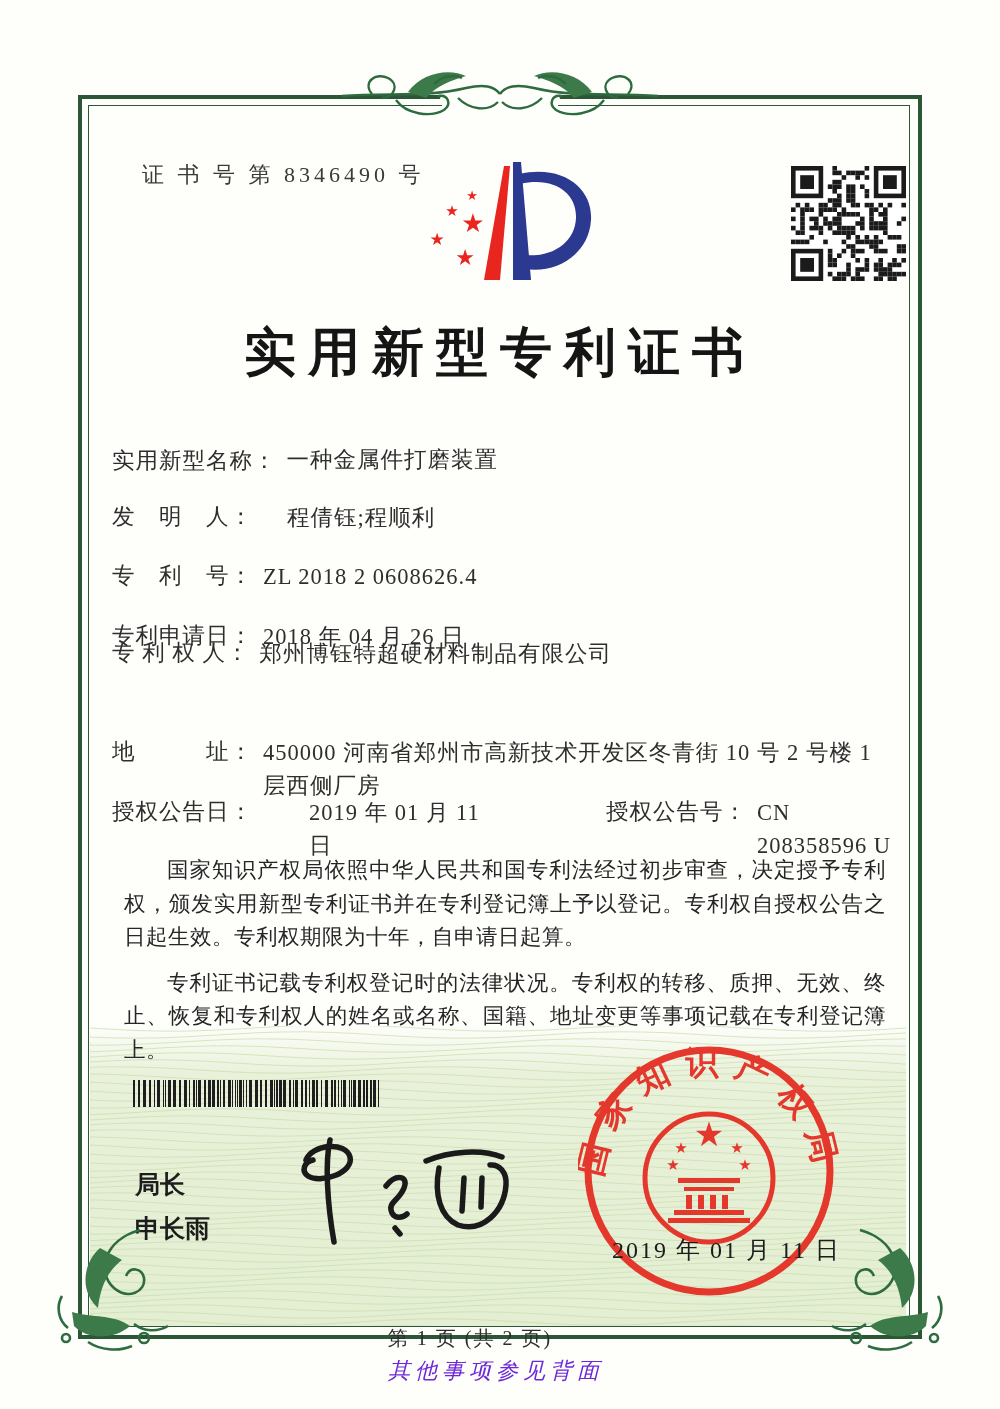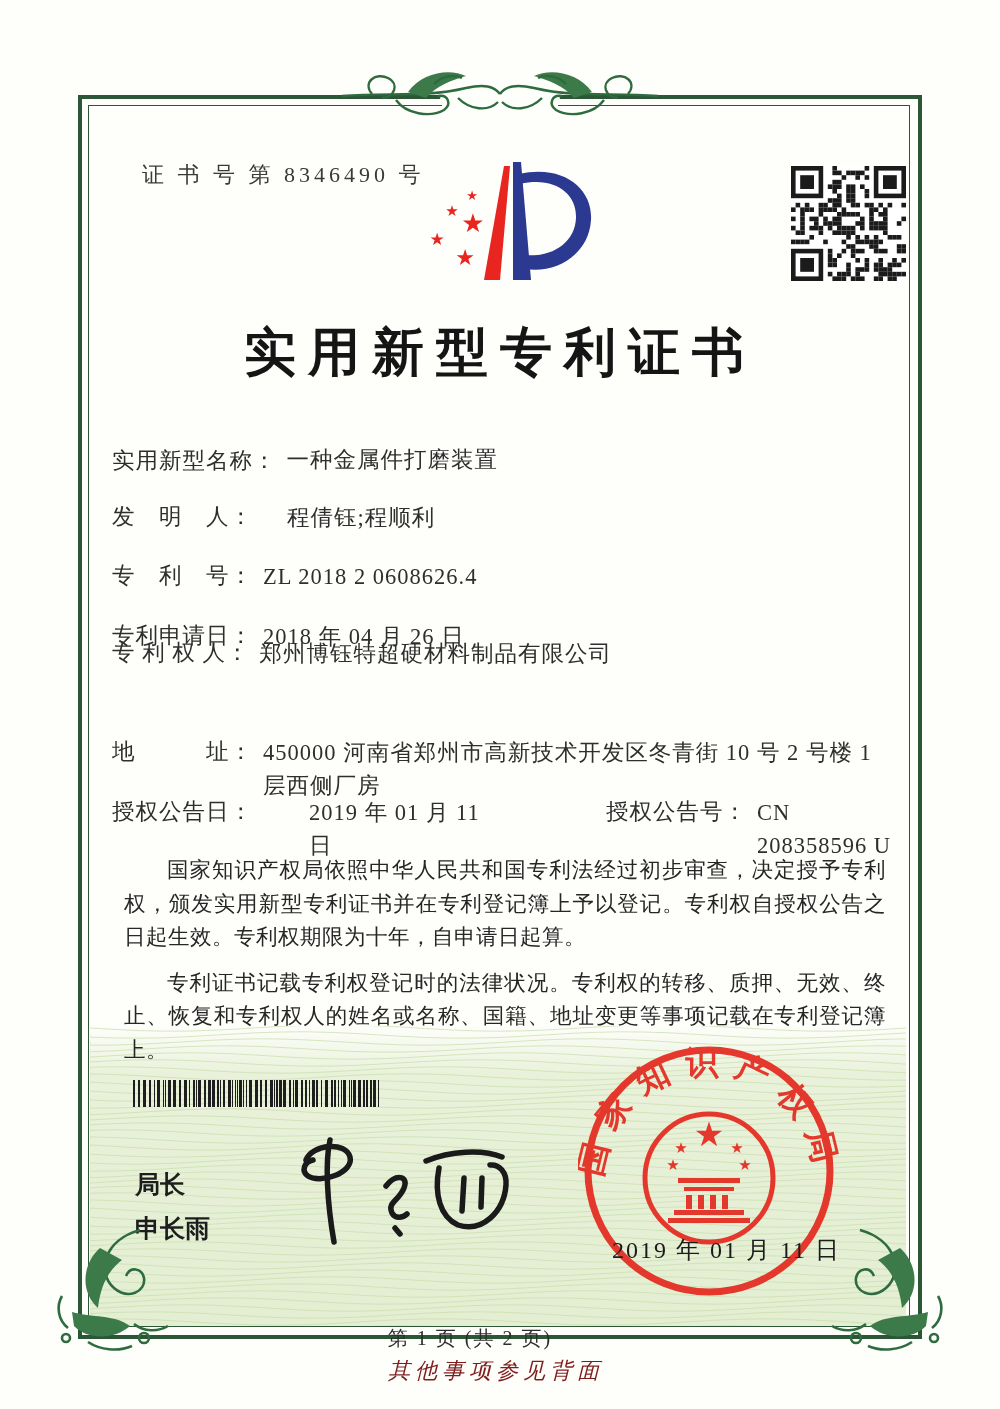--- a/index.html
+++ b/index.html
@@ -31,21 +31,21 @@
     letter-spacing:0.5px;color:#262626;text-align:justify;}
   .paras p{margin:12px;text-indent:2em;}
   
   .barcode{left:133px;top:1080px;z-index:2;}
   .officer{left:135px;top:1162px;z-index:2;font-family:"Liberation Sans","DejaVu Sans",sans-serif;
     font-size:25px;font-weight:600;color:#1d1d1d;line-height:44px;}
   .sig{left:268px;top:1128px;z-index:3;}
   .seal{left:578px;top:1040px;z-index:3;opacity:.92;}
   .seal-date{left:612px;top:1234px;z-index:4;font-size:24px;letter-spacing:2px;color:#1c1c1c;}
   .pageno{left:0;top:1297px;width:940px;text-align:center;font-size:20px;letter-spacing:2px;color:#2c2c2c;z-index:2;margin-top:28px;}
-  .backnote{left:388px;top:1356px;font-size:22px;letter-spacing:5px;color:#7f1d1d;font-style:italic;z-index:2;}
+  .backnote{left:388px;top:1356px;font-size:22px;letter-spacing:5px;color:#6d28d9;font-style:italic;z-index:2;}
   
   .orn{z-index:4;}
   .orn-top{left:338px;top:58px;}
   .orn-bl{left:48px;top:1226px;}
   .orn-br{left:822px;top:1226px;transform:scaleX(-1);}
   .logo{left:405px;top:150px;z-index:2;}
   .qr{left:791px;top:166px;z-index:2;}
 </style>
 </head>
 <body>

